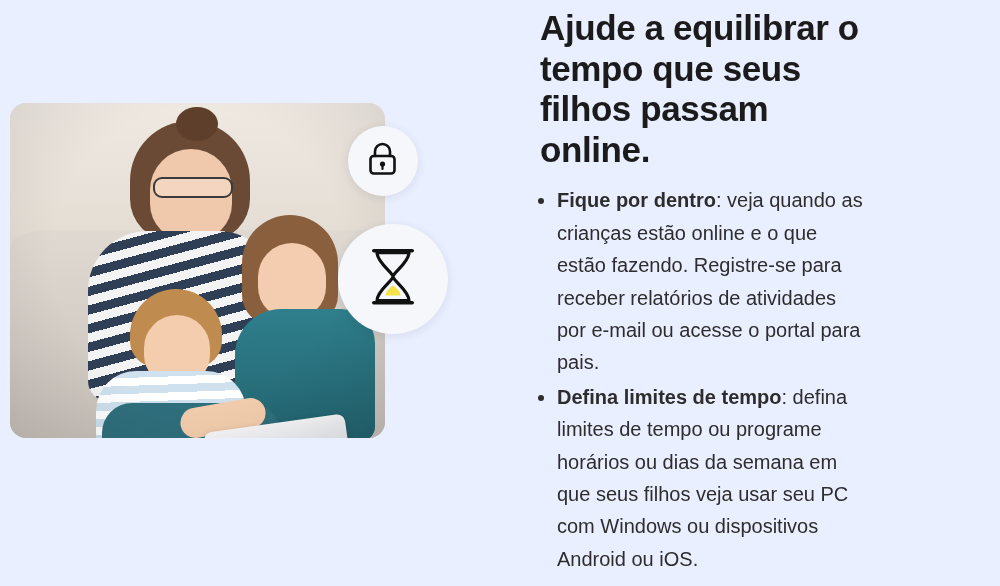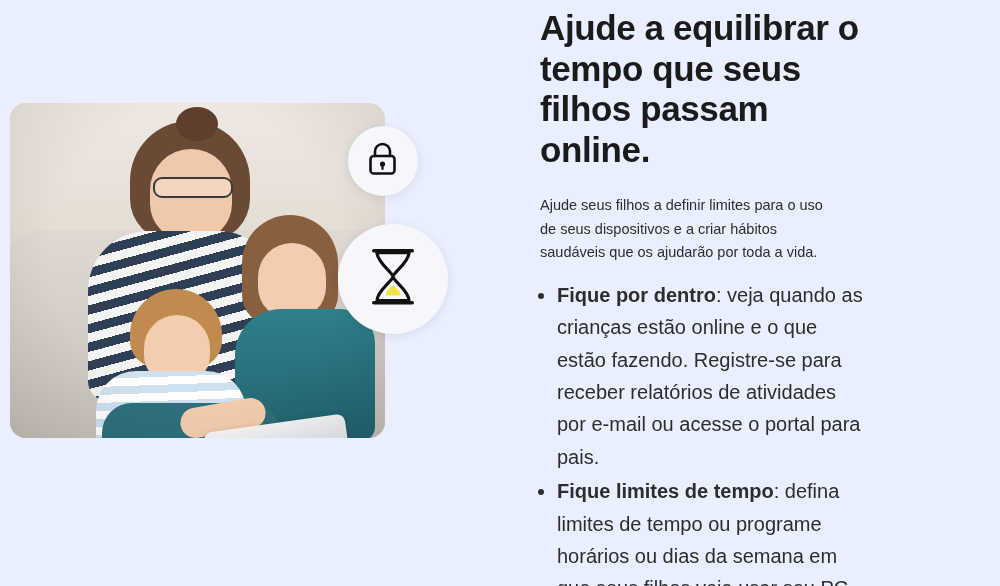--- a/index.html
+++ b/index.html
@@ -285,22 +285,21 @@
           <path d="M12 6.6h32c0 10-16 20-16 24s16 14 16 24H12c0-10 16-20 16-24S12 16.6 12 6.6z" stroke="#111" stroke-width="3.2" fill="none" stroke-linejoin="round"></path>
           <path d="M20.5 49.5h15c0-5.5-7.5-10-7.5-10s-7.5 4.5-7.5 10z" fill="#f2e34a"></path>
         </svg>
       </span>
     </div>
   </div>
 
   <div class="text-col">
     <h1 class="headline">Ajude a equilibrar o tempo que seus filhos passam online.</h1>
 
-    <p class="lede">Ajude seus filhos a definir limites para o uso de seus dispositivos e a criar hábitos saudáveis que os ajudarão por toda a vida.</p>
 
 
     <ul class="features">
       <li><b>Fique por dentro</b><span>: veja quando as crianças estão online e o que estão fazendo. Registre-se para receber relatórios de atividades por e-mail ou acesse o portal para pais.</span></li>
-      <li><b>Fique limites de tempo</b><span>: defina limites de tempo ou programe horários ou dias da semana em que seus filhos veja usar seu PC com Windows ou dispositivos Android ou iOS.</span></li>
+      <li><b>Defina limites de tempo</b><span>: defina limites de tempo ou programe horários ou dias da semana em que seus filhos veja usar seu PC com Windows ou dispositivos Android ou iOS.</span></li>
     </ul>
   </div>
 
 </div>
 
 </body></html>

